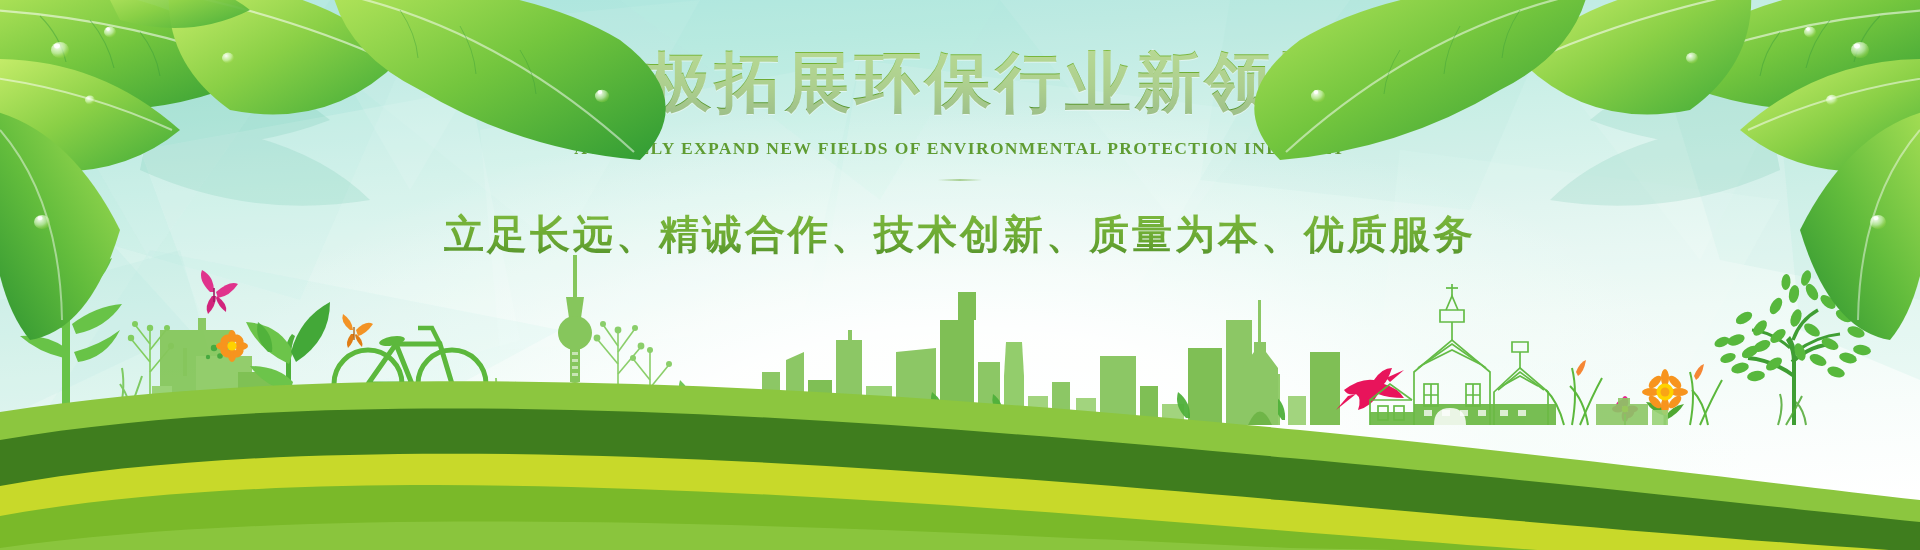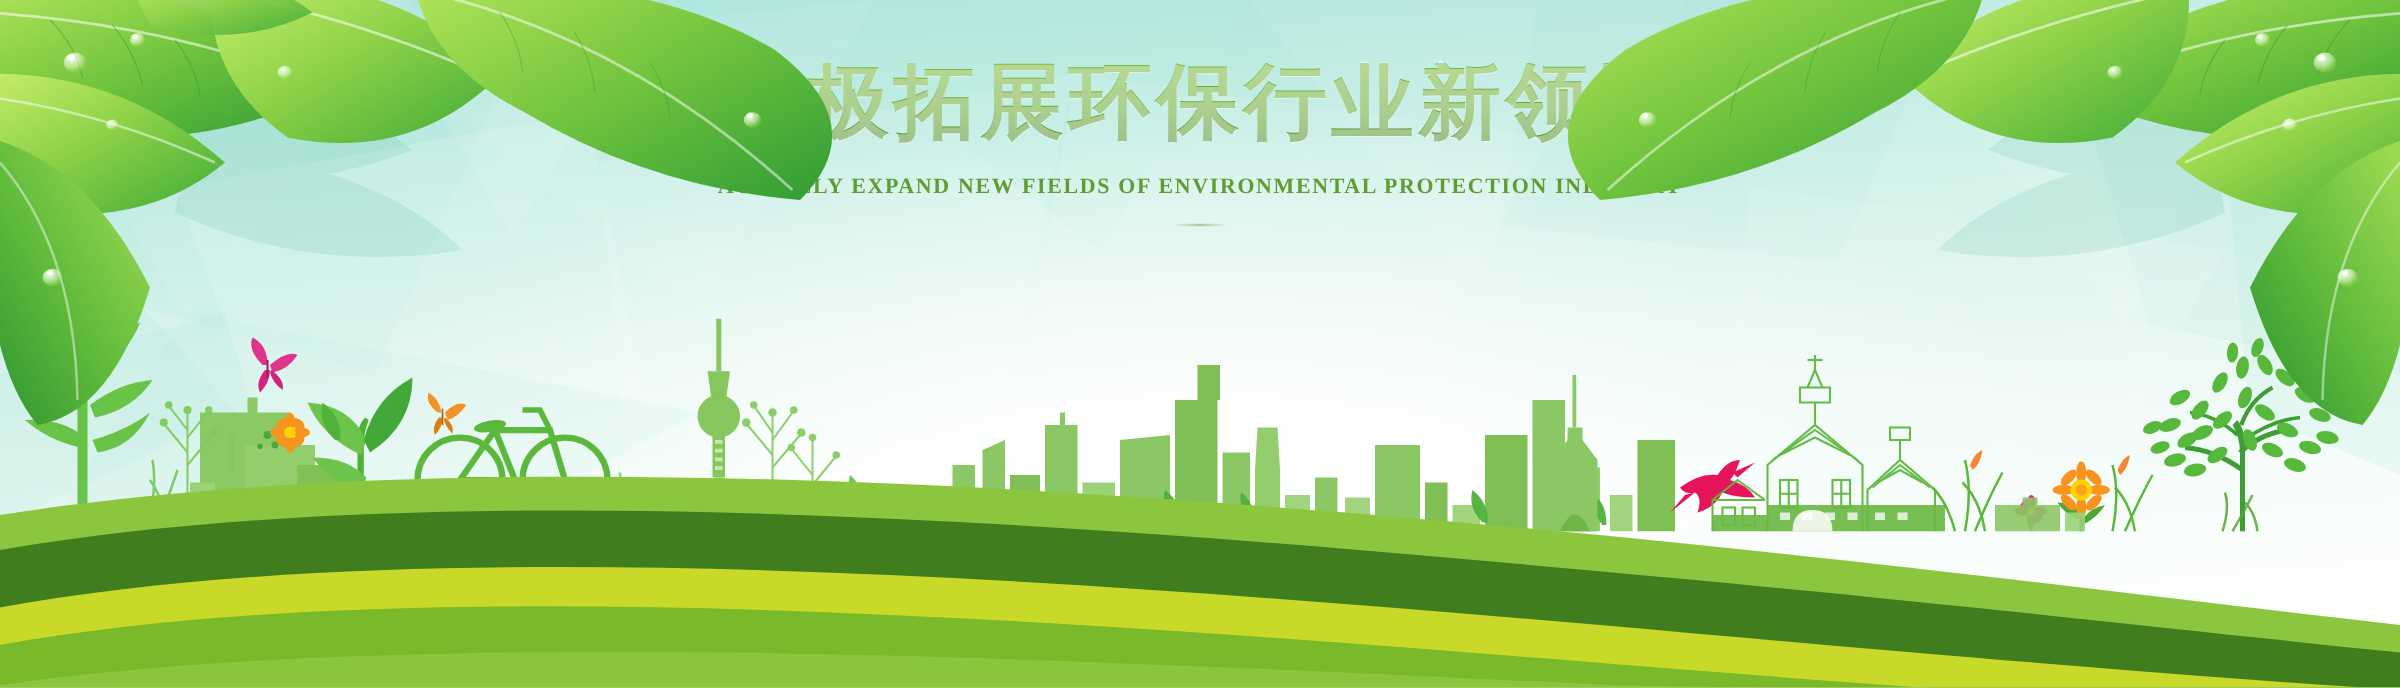--- a/index.html
+++ b/index.html
@@ -472,20 +472,21 @@
       <path d="M0 486 C 340 424, 860 464, 1280 500 C 1550 524, 1760 542, 1920 552 L1920 550 L0 550 Z" fill="#c8d92a"></path>
       <path d="M0 516 C 330 456, 850 496, 1276 530 C 1548 552, 1758 566, 1920 572 L1920 550 L0 550 Z" fill="#7ab929"></path>
       <path d="M0 548 C 340 500, 860 528, 1290 548 L1920 560 L1920 550 L0 550 Z" fill="#8cc63f" opacity=".9"></path>
     </svg>
   </div>
 
   <div class="textwrap">
     <h1 class="headline">积极拓展环保行业新领域</h1>
     <div class="eng">ACTIVELY EXPAND NEW FIELDS OF ENVIRONMENTAL PROTECTION INDUSTRY</div>
     <div class="rule"></div>
+    <div class="slogan">立足长远、精诚合作、技术创新、质量为本、优质服务</div>
   </div>
 
   <div class="layer z-leaves">
     <svg viewBox="0 0 1920 550" preserveAspectRatio="none">
       <defs>
         <linearGradient id="lg1" x1="0" y1="0" x2="1" y2="1">
           <stop offset="0%" stop-color="#b6e65c"></stop>
             <stop offset="48%" stop-color="#74c63e"></stop>
             <stop offset="100%" stop-color="#2f9b34"></stop>
         </linearGradient>

